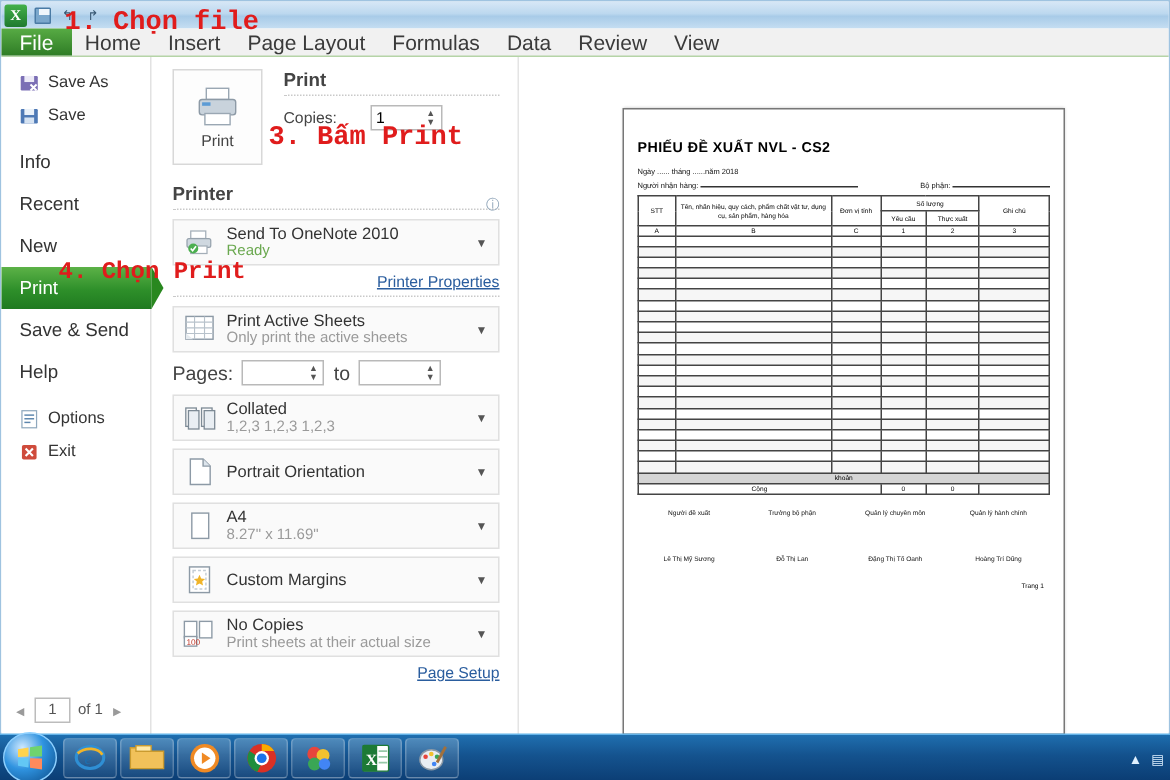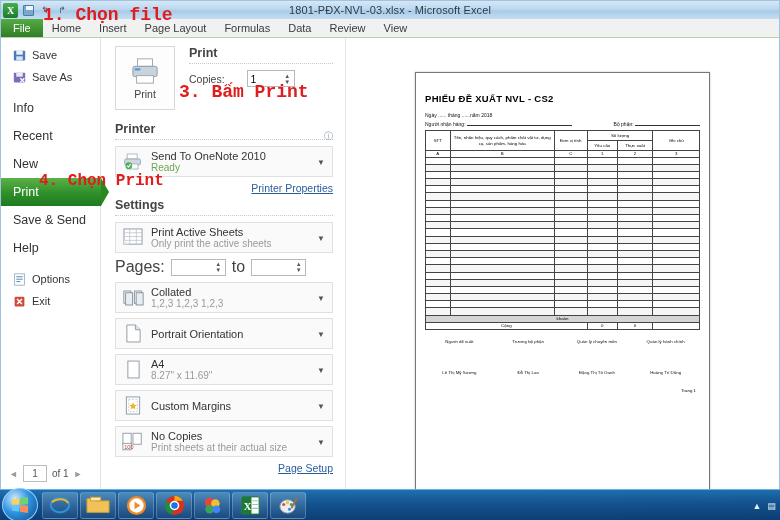--- a/index.html
+++ b/index.html
@@ -53,21 +53,21 @@
   }
   
   #ribbon{
     height:19px; background:#f1f1f1;
     border-bottom:1px solid #b5d4a7;
     display:flex; align-items:stretch;
     position:relative;
   }
   .tab{
     padding:0 9px; display:flex;align-items:center;
-    font-size:11px; color:#3a3a3a;
+    font-size:14px; color:#3a3a3a;
   }
   .tab.file{
     background:linear-gradient(180deg,#57ab44,#2f7d26);
     color:#fff; font-weight:normal; padding:0 12px;
   }
   
   #backstage{ display:flex; height:452px; background:#fff; }
   
   #nav{
     width:100px; background:#fff; padding-top:6px;
@@ -129,21 +129,21 @@
     position:absolute;right:7px;top:50%;transform:translateY(-50%);
     font-size:8px;color:#555;
   }
   .combo .ico{ width:22px;height:22px;flex:none;display:flex;align-items:center;justify-content:center;}
   .link{
     color:#2a5d9e; text-decoration:underline; font-size:10.5px;
     display:inline-block;
   }
   .right-link{ text-align:right; }
   .pages-row{ display:flex;align-items:center;gap:6px;margin:2px 0 6px;}
-  .pages-row .lab{font-size:16px;color:#444;}
+  .pages-row .lab{font-size:13px;color:#444;}
   .pages-row .spin{width:55px;}
   
   #preview{
     flex:1; background:#fff; position:relative;
     display:flex; flex-direction:column; align-items:center;
     padding-top:34px;
   }
   #paper{
     width:295px;height:420px;background:#fff;
     border:1px solid #777; box-shadow:0 0 2px rgba(0,0,0,.25);
@@ -228,52 +228,51 @@
 
   <div id="titlebar">
     <div id="qat">
       <div class="excel-logo">X</div>
       <div class="qat-btn">
           <span class="save-ico"></span>
         </div>
       <div class="qat-btn">↰</div>
       <div class="qat-btn">↱</div>
     </div>
-    <div id="win-title">1801-PĐX-NVL-03.xlsx  -  Microsoft Excel</div>
   </div>
 
   <div id="ribbon">
     <div class="tab file">File</div>
     <div class="tab">Home</div>
     <div class="tab">Insert</div>
     <div class="tab">Page Layout</div>
     <div class="tab">Formulas</div>
     <div class="tab">Data</div>
     <div class="tab">Review</div>
     <div class="tab">View</div>
   </div>
 
   <div id="backstage">
 
     <div id="nav">
       <div class="nav-item">
         <svg class="ni-ico" viewBox="0 0 16 16">
+          <rect x="1" y="2" width="14" height="12" rx="1" fill="#7b6fb5"></rect>
+          <rect x="4" y="2" width="8" height="5" fill="#eceaf7"></rect>
+          <path d="M9 9 L14 14 M14 9 L9 14" stroke="#fff" stroke-width="1.6"></path>
+        </svg>
+        <span>Save As</span>
+      </div>
+      <div class="nav-item">
+        <svg class="ni-ico" viewBox="0 0 16 16">
           <rect x="1" y="2" width="14" height="12" rx="1" fill="#4e79b5"></rect>
           <rect x="4" y="2" width="8" height="5" fill="#eaf1f9"></rect>
           <rect x="4" y="9" width="8" height="5" fill="#d6e3f2"></rect>
         </svg>
         <span>Save</span>
-      </div>
-      <div class="nav-item">
-        <svg class="ni-ico" viewBox="0 0 16 16">
-          <rect x="1" y="2" width="14" height="12" rx="1" fill="#7b6fb5"></rect>
-          <rect x="4" y="2" width="8" height="5" fill="#eceaf7"></rect>
-          <path d="M9 9 L14 14 M14 9 L9 14" stroke="#fff" stroke-width="1.6"></path>
-        </svg>
-        <span>Save As</span>
       </div>
       <div class="nav-sep"></div>
       <div class="nav-item big">
         <span>Info</span>
       </div>
       <div class="nav-item big">
         <span>Recent</span>
       </div>
       <div class="nav-item big">
         <span>New</span>
@@ -350,21 +349,20 @@
           <span class="t1" style="display:block">Send To OneNote 2010</span>
           <span class="t2" style="display:block;color:#6aa84f">Ready</span>
         </span>
         <span class="caret">▼</span>
       </div>
 
       <div class="right-link">
         <span class="link">Printer Properties</span>
       </div>
 
-      <div class="sec-head" style="margin-top:4px">Settings</div>
       <div class="dotted"></div>
 
       <div class="combo">
         <span class="ico">
           <svg width="21" height="19" viewBox="0 0 22 20">
             <rect x="1" y="1" width="19" height="16" fill="#fff" stroke="#8d9aa6"></rect>
             <path d="M1 5h19M1 9h19M1 13h19M7 1v16M14 1v16" stroke="#b8c2cb" stroke-width=".8"></path>
             <path d="M1 13 L6 17 L1 17 Z" fill="#e6ebef"></path>
           </svg>
         </span>

